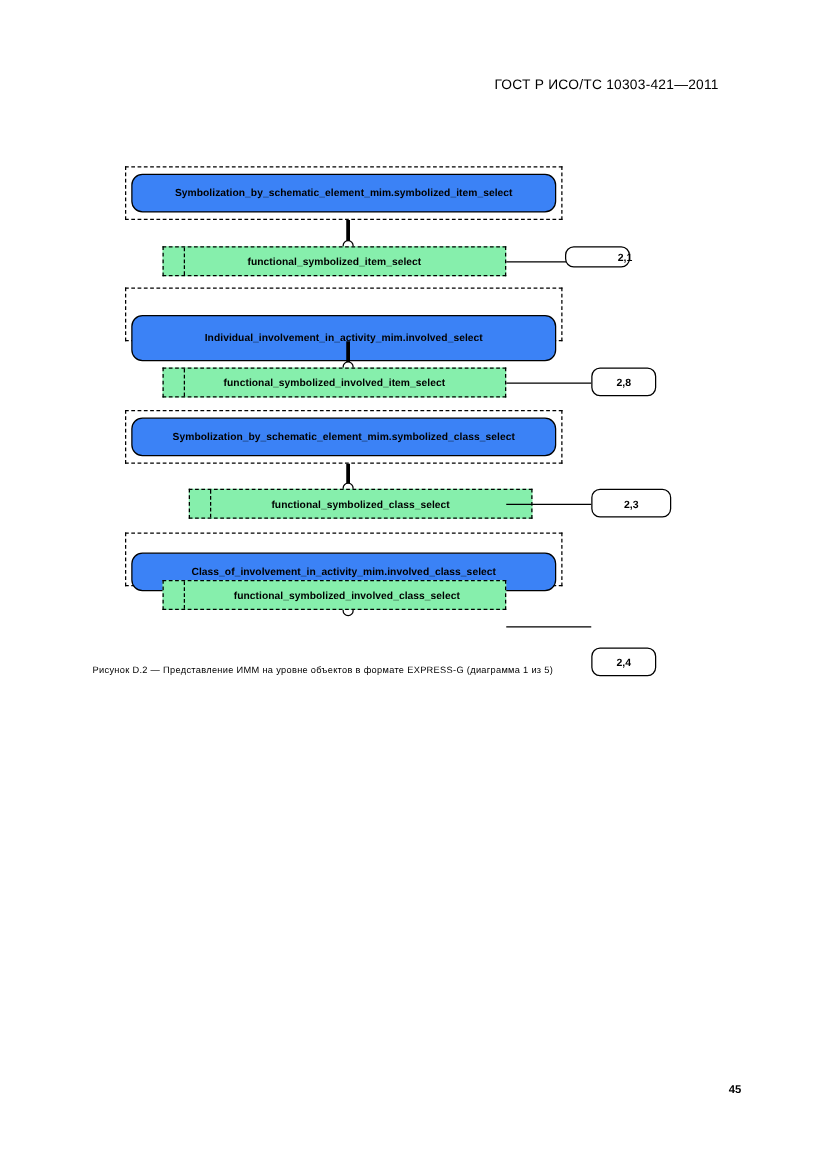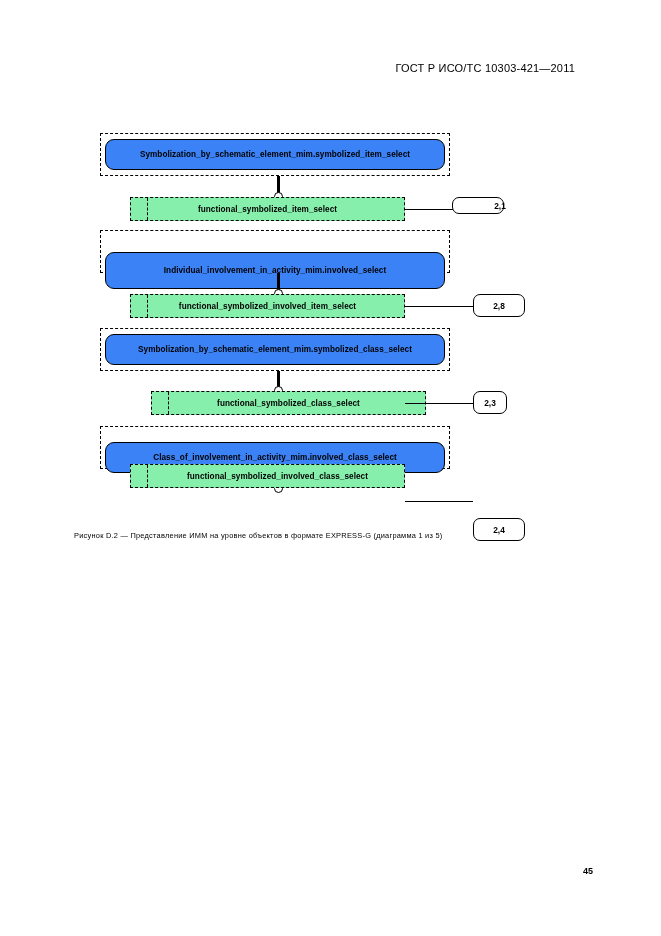--- a/index.html
+++ b/index.html
@@ -208,21 +208,21 @@
     <div class="entity-box" style="left:105px; top:334px; width:340px; height:31px;">
       <span class="label">Symbolization_by_schematic_element_mim.symbolized_class_select</span>
     </div>
     <div class="rel-line" style="left:277px; top:371px; height:21px;"></div>
     <div class="rel-circle" style="left:274px; top:386px;"></div>
     <div class="select-box" style="left:130px; top:391px; width:275px; height:24px;margin-left:21px;">
       <span class="divider"></span>
       <span class="label">functional_symbolized_class_select</span>
     </div>
     <div class="ref-line" style="left:405px; top:403px; width:68px;"></div>
-    <div class="page-ref" style="left:473px; top:391px; width:34px; height:23px;">
+    <div class="page-ref" style="left:473px; top:391px; width:64px; height:23px;">
       <span class="shadow"></span>
       <span class="label">2,3</span>
     </div>
 
     <div class="outer-frame" style="left:100px; top:426px; width:350px; height:43px;"></div>
     <div class="entity-box" style="left:105px; top:432px; width:340px; height:31px;margin-top:10px;">
       <span class="label">Class_of_involvement_in_activity_mim.involved_class_select</span>
     </div>
     <div class="rel-line" style="left:277px; top:469px; height:21px;"></div>
     <div class="rel-circle" style="left:274px; top:484px;"></div>

